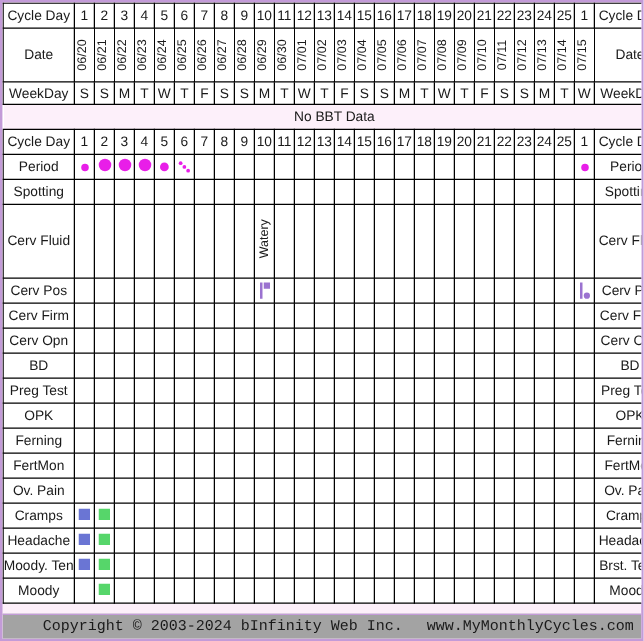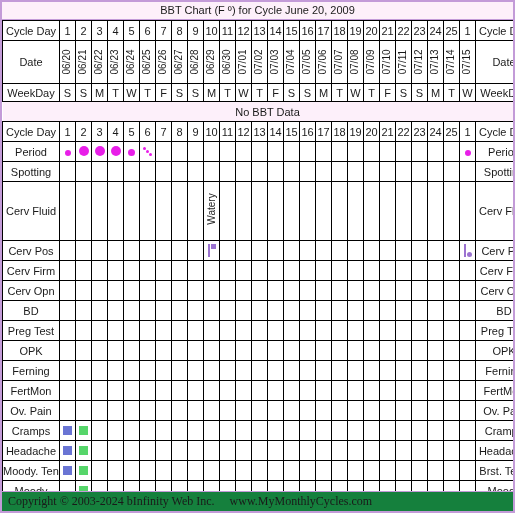--- a/index.html
+++ b/index.html
@@ -182,35 +182,34 @@
   }
   .pos-wrap .knob.top { left: 7px; top: 3px; }
   .pos-wrap .knob.bottom { left: 7px; top: 11px; border-radius: 50%; }
   .footer {
     position: absolute;
     left: 0;
     right: 0;
     bottom: 0;
     height: 19px;
     line-height: 19px;
-    text-align: left;
-    background: #15803d;
-    font-family: Liberation Serif, serif;
+    text-align: right;
+    background: #a3a3a3;
+    font-family: Liberation Mono, monospace;
     font-size: 12px;
     color: #1a1a1a;
     border-top: 1px solid #c39bd8;
   }
   .footer span { margin: 0 6px; }
 </style>
 </head>
 <body>
 
 <div id="chart-root">
 
-  <div class="title-bar">BBT Chart (F º) for Cycle June 20, 2009</div>
 
   <table class="grid">
     <tbody>
       <tr id="cd-row-top">
           <td class="rowlabel cd-label">Cycle Day</td>
           <td class="daycell cd-head">1</td>
           <td class="daycell cd-head">2</td>
           <td class="daycell cd-head">3</td>
           <td class="daycell cd-head">4</td>
           <td class="daycell cd-head">5</td>

